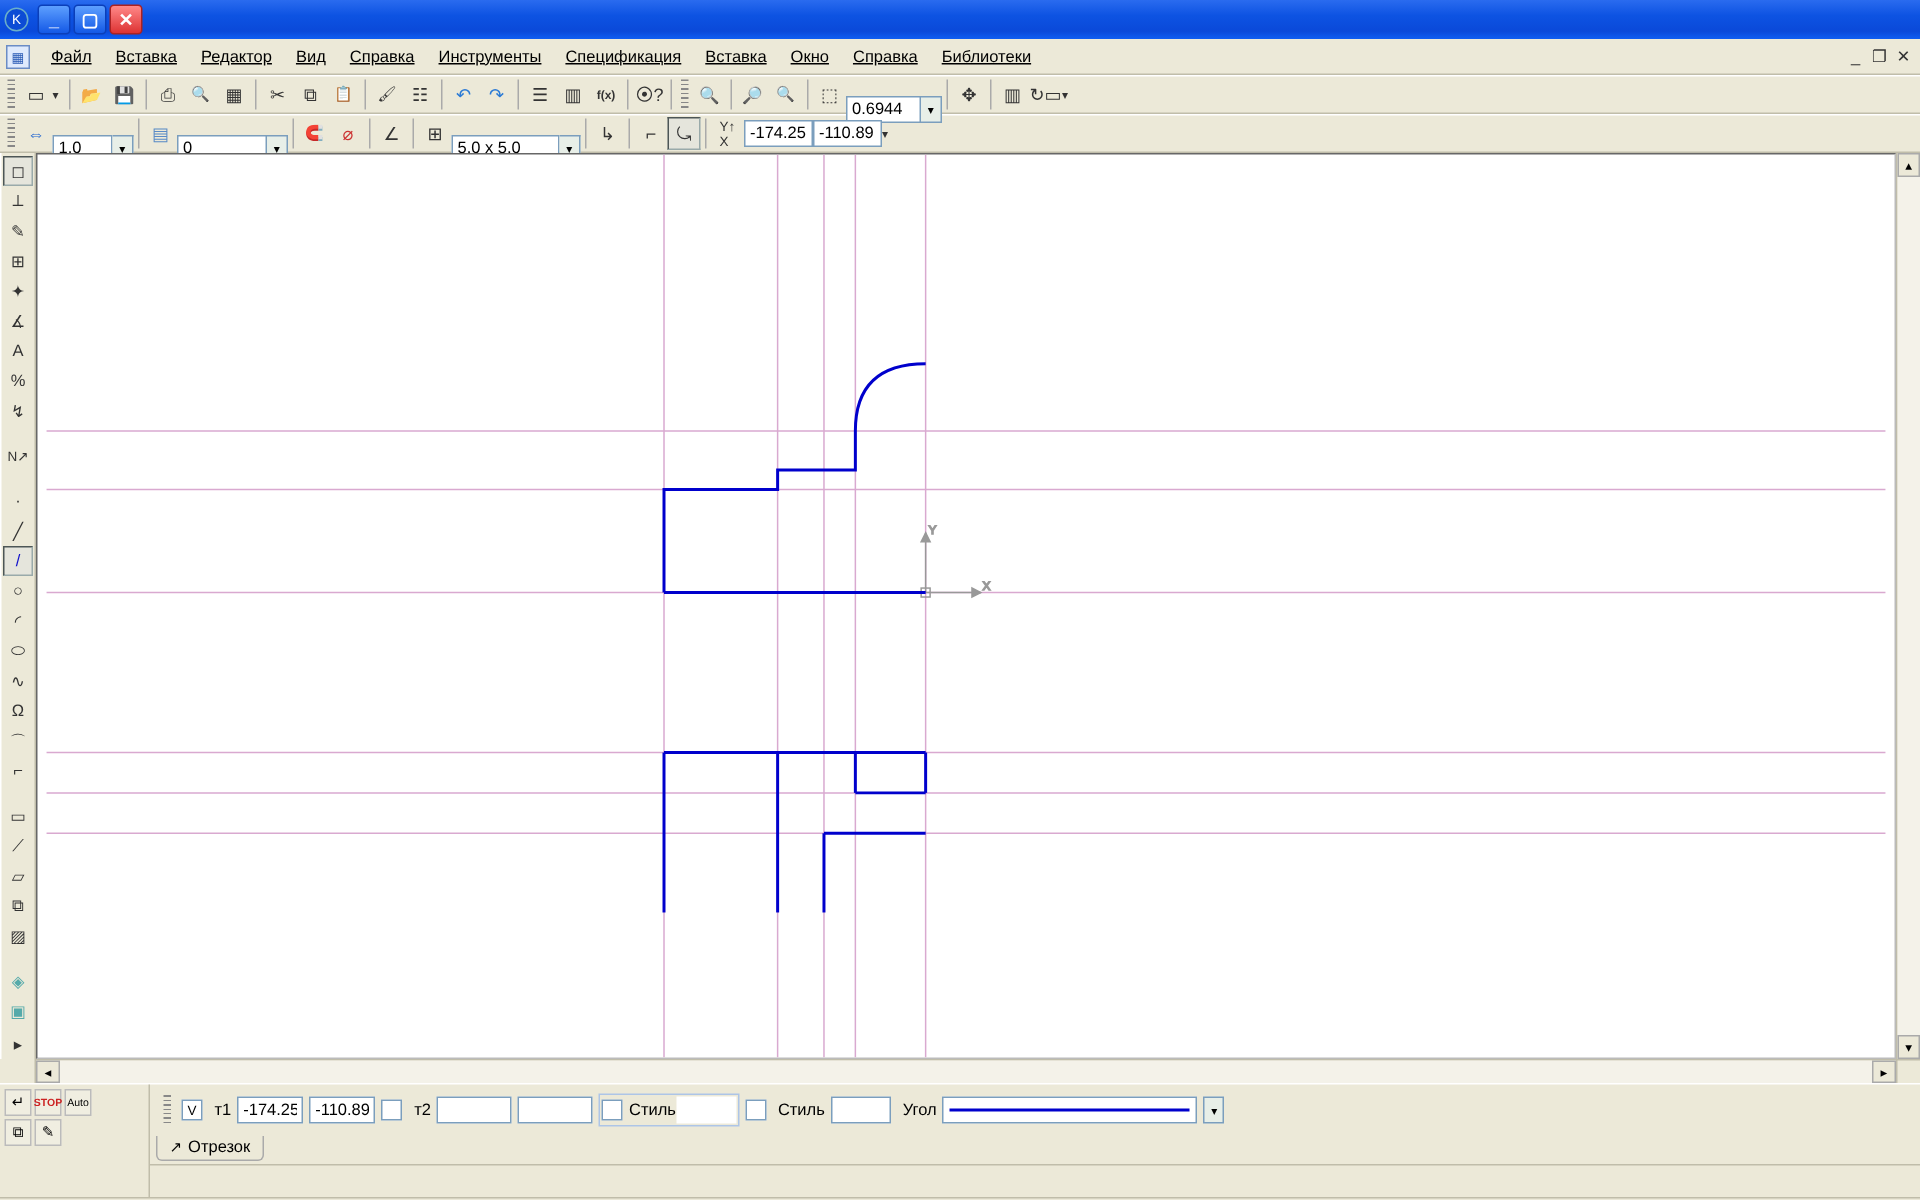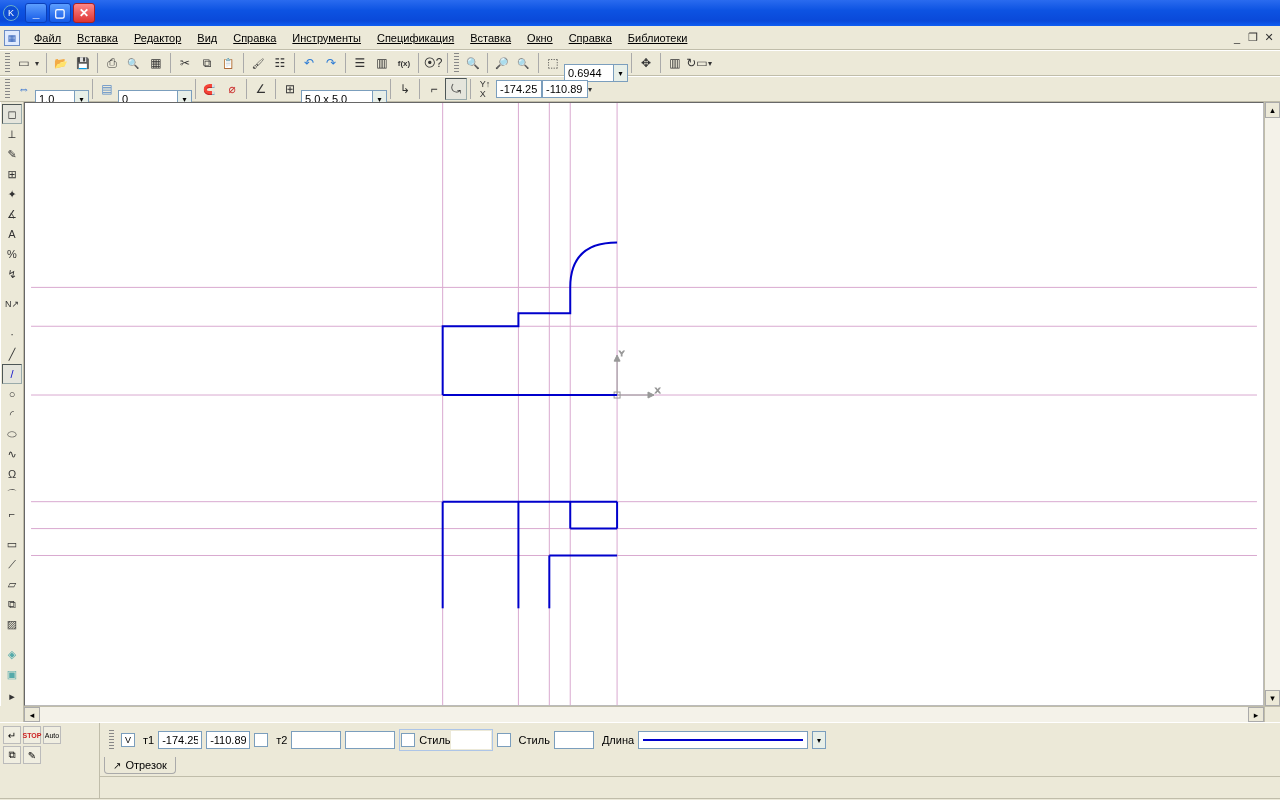--- a/index.html
+++ b/index.html
@@ -342,21 +342,21 @@
       <input class="long-inp" value="" style="">
       <input class="long-inp" value="" style="">
       <div class="dlina-grp">
         <div class="check"></div>
         <span class="lbl">Стиль</span>
         <input style="width: 40px;" value="">
       </div>
       <div class="check"></div>
       <span class="lbl">Стиль</span>
       <input style="width: 40px;" value="">
-      <span class="lbl">Длина</span>
+      <span class="lbl">Угол</span>
       <div class="style-box">
           <div class="line"></div>
         </div>
       <div class="style-arr">▾</div>
     </div>
     <div class="prop-tab-row">
       <div class="prop-tab">
         <span class="ticon">↗</span>
         <span>Отрезок</span>
       </div>

